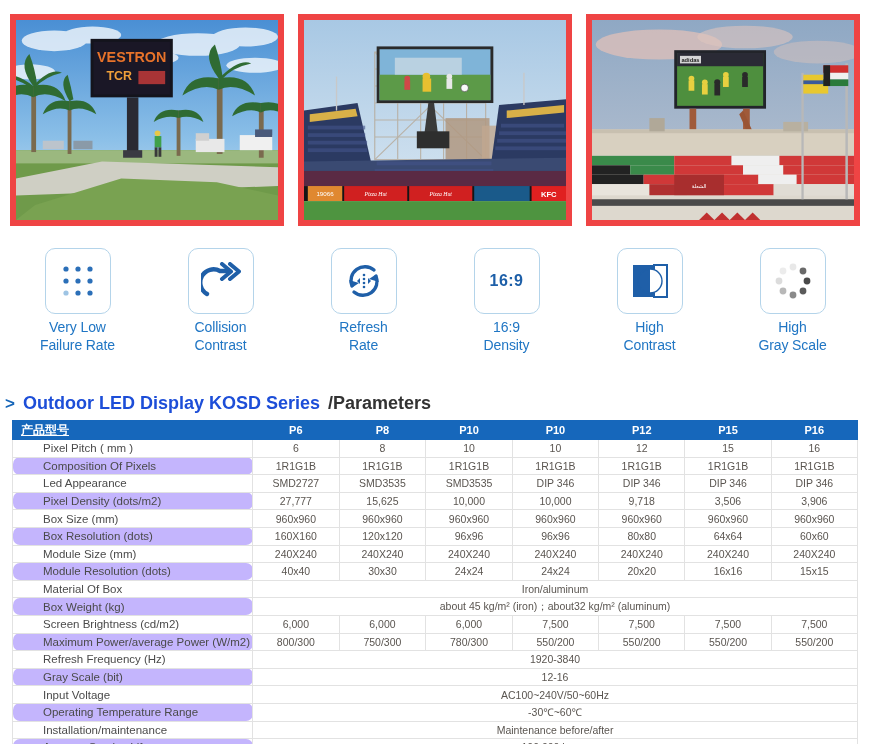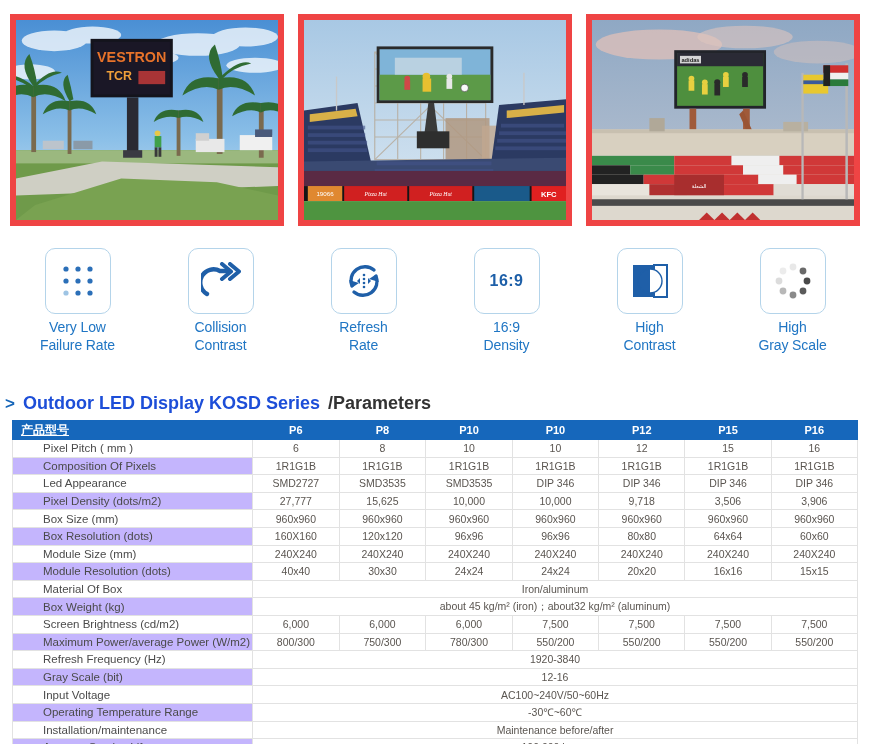--- a/index.html
+++ b/index.html
@@ -102,20 +102,21 @@
     padding-left: 8px;
   }
   td.rowlabel, th.col-label {
     text-align: left;
     padding-left: 30px;
   }
   td.rowlabel {
     color: #4a4a4a;
     font-size: 11.5px;
     width: 220px;
+    border-radius: 7px;
   }
   tr.shaded td.rowlabel { background: #c4b5fd; }
   tr.plain td.rowlabel  { background: #ffffff; }
   td.val { width: 89px; background: #ffffff; }
   td.merged { background: #ffffff; }
 </style>
 </head>
 <body>
 
 <div class="page">

